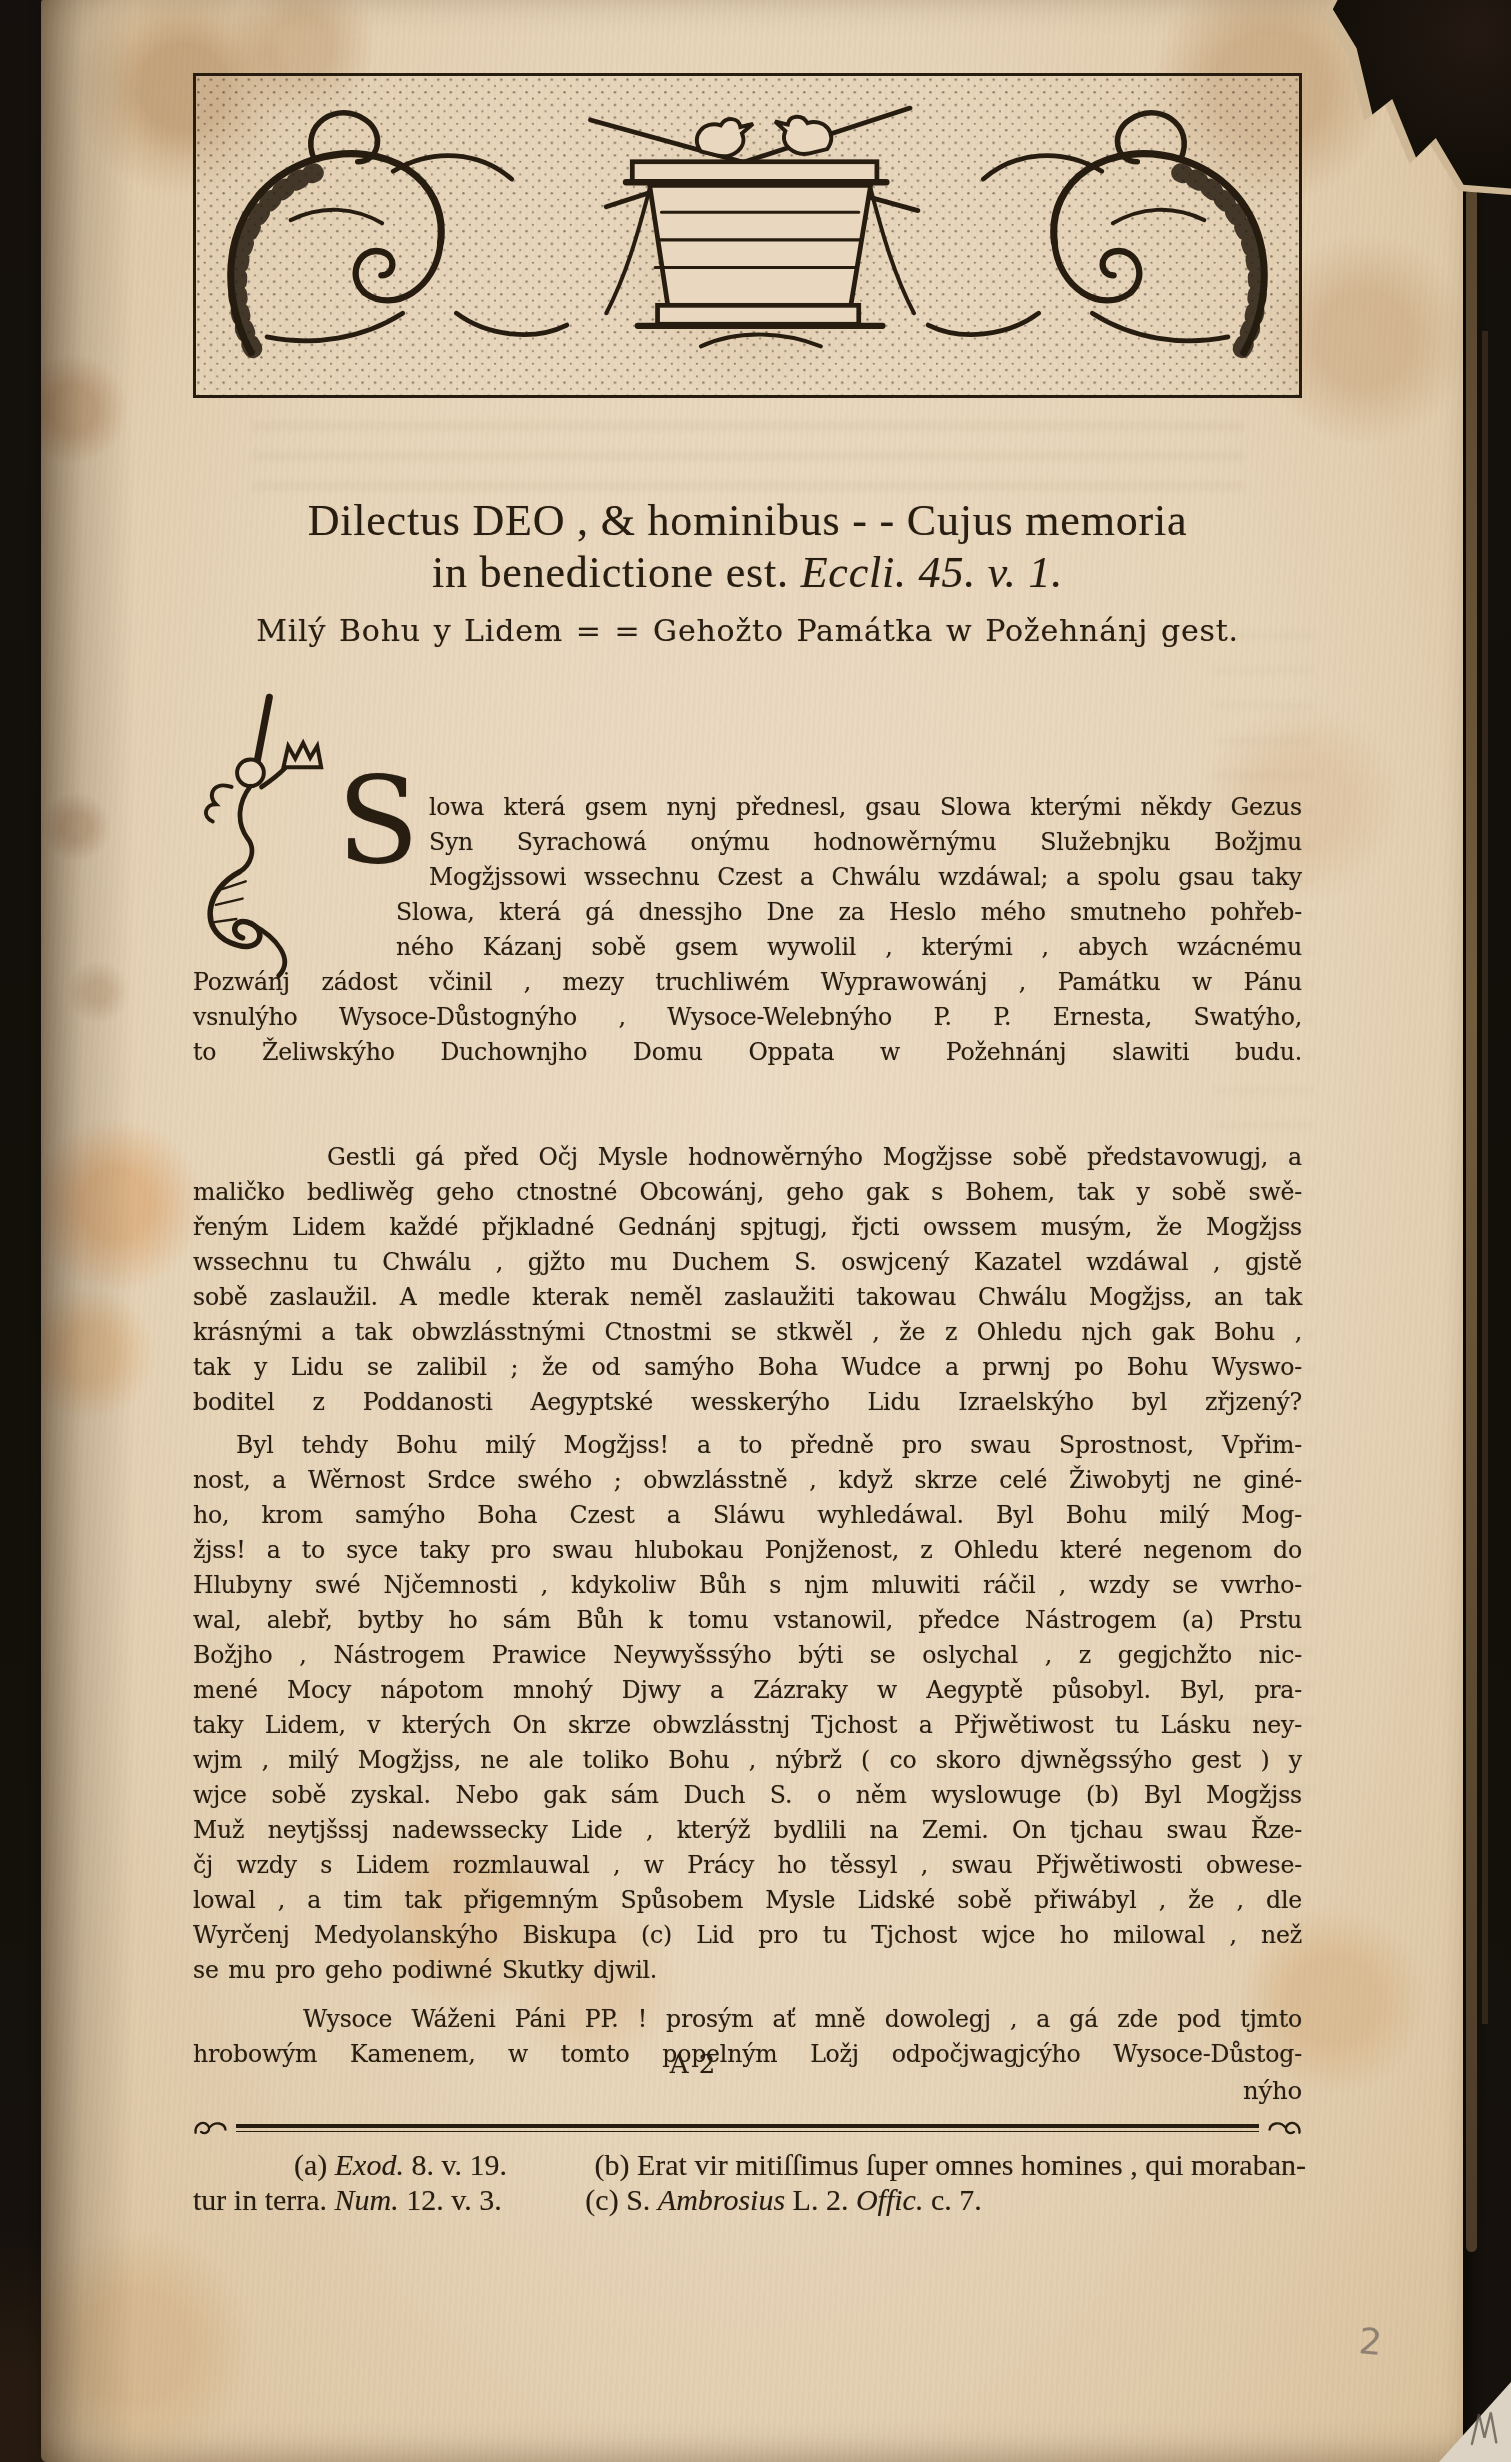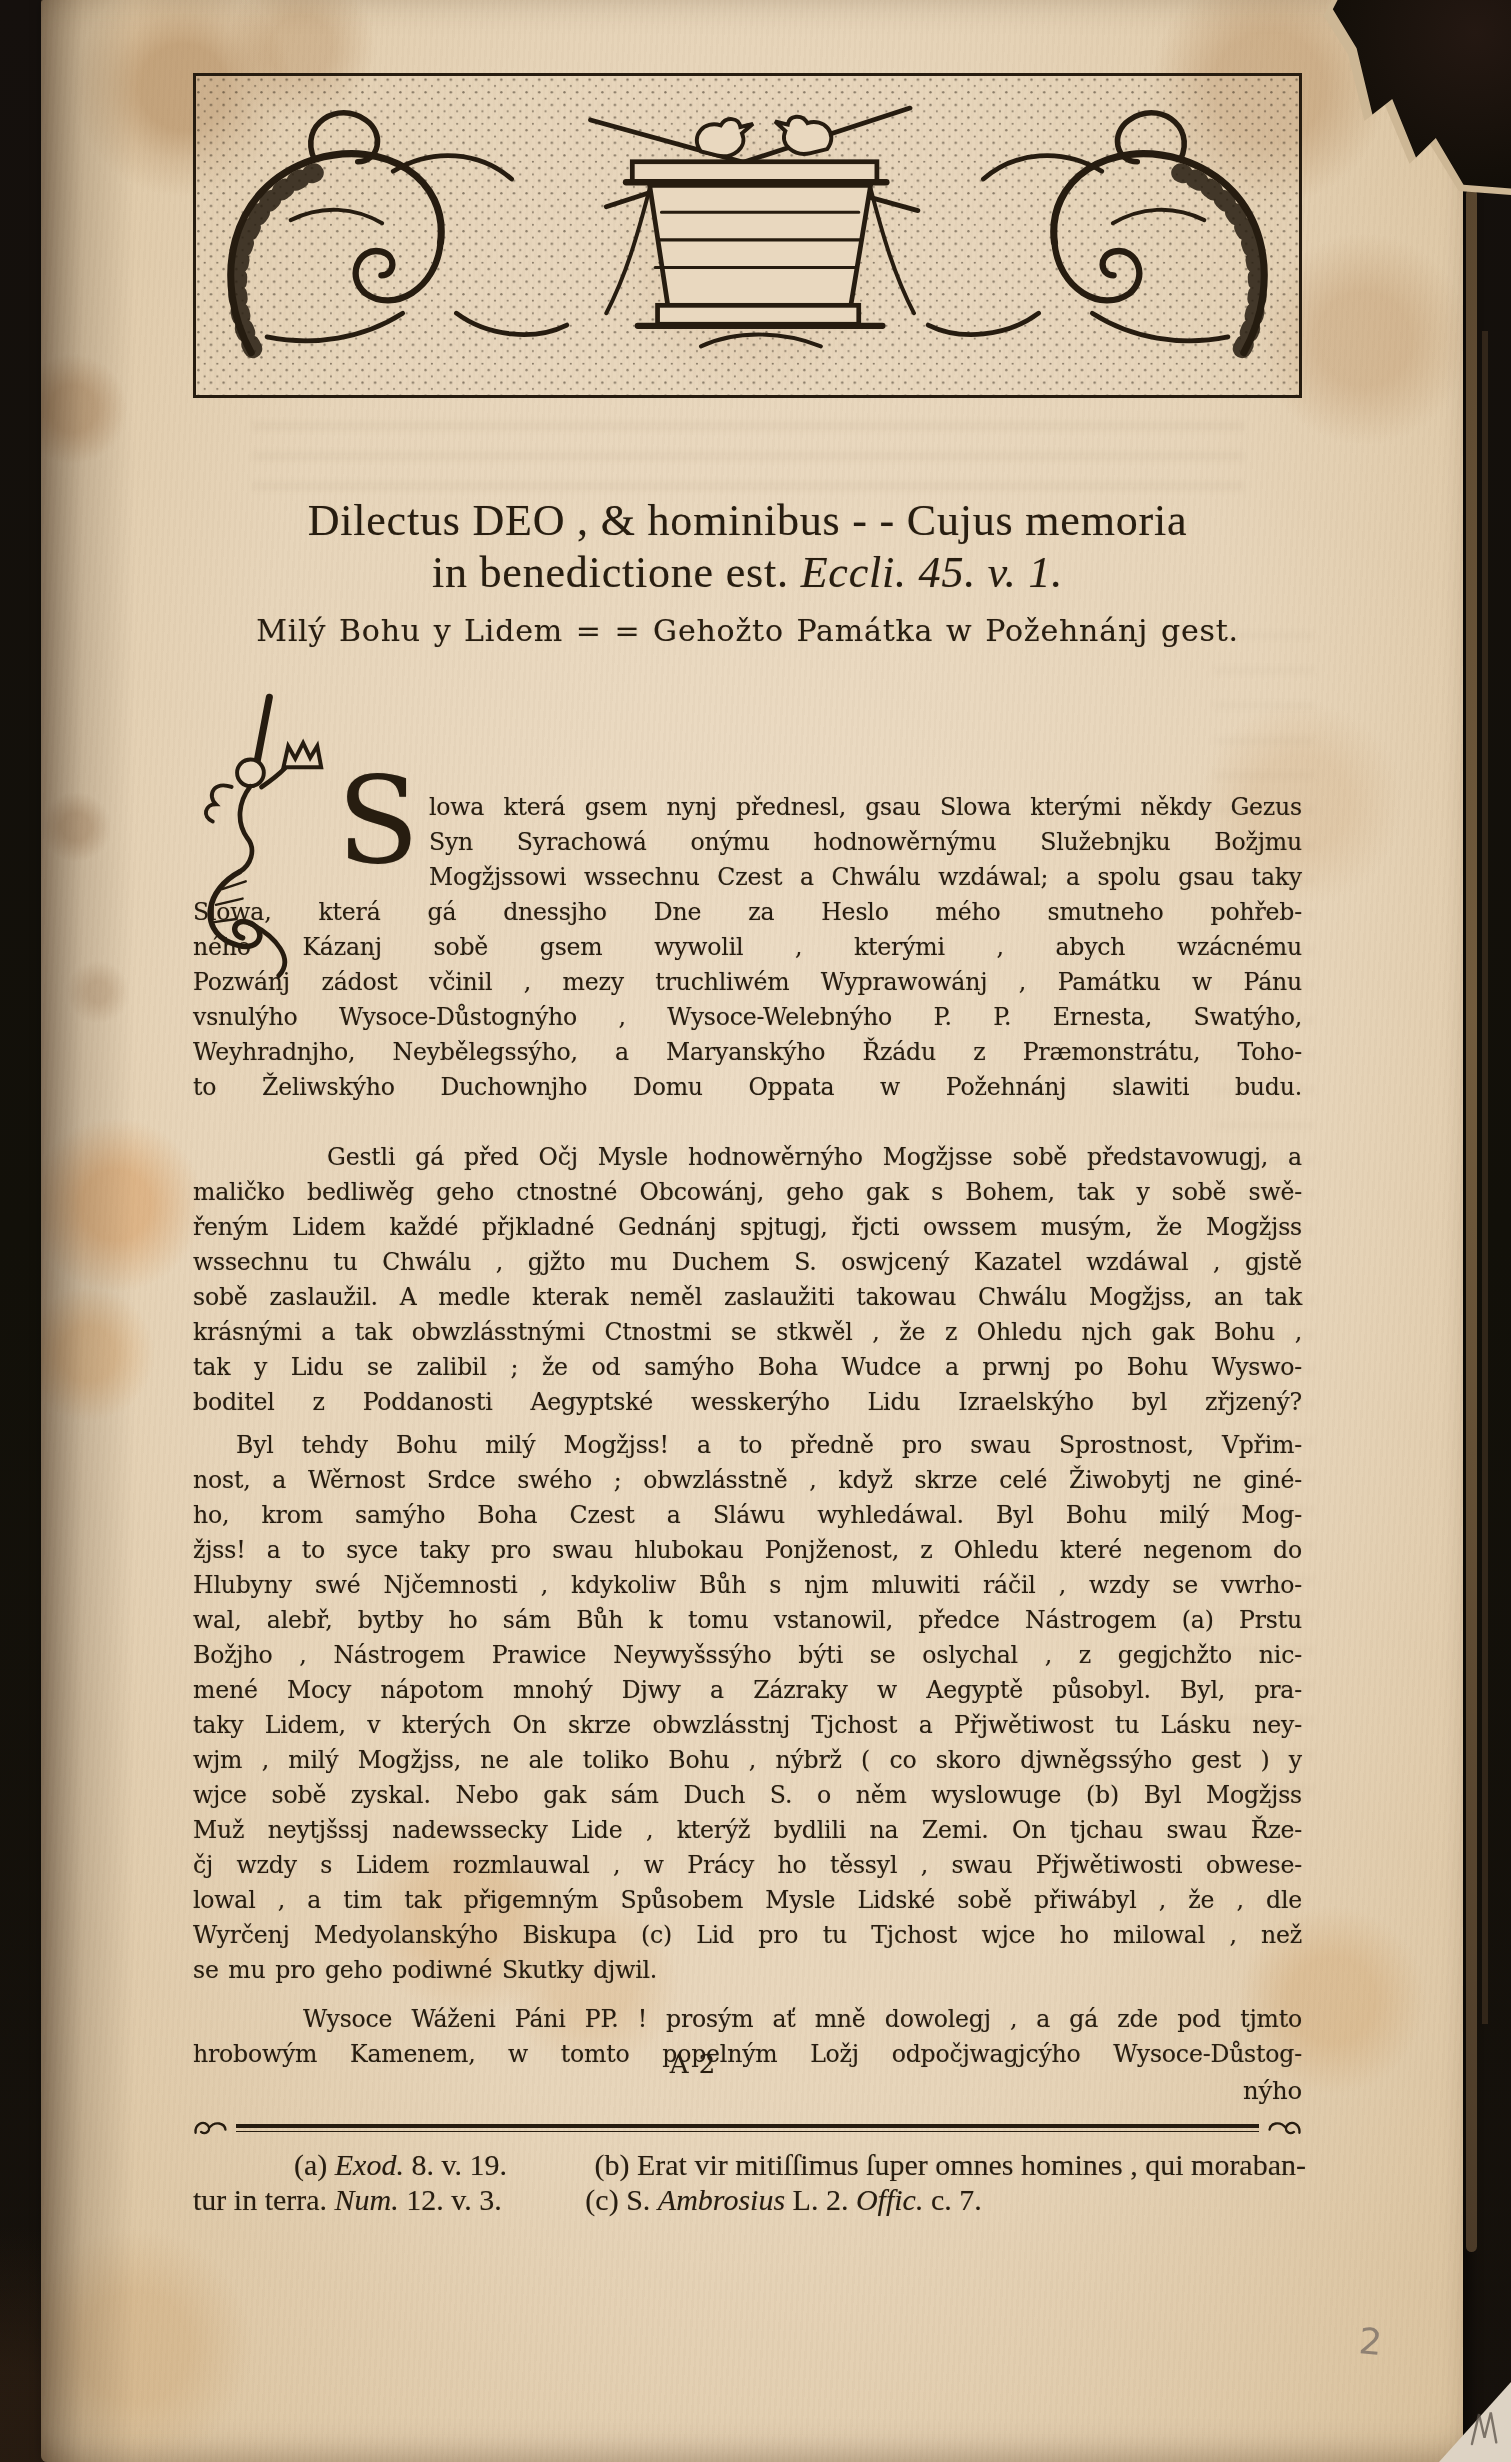--- a/index.html
+++ b/index.html
@@ -64,21 +64,21 @@
   .czech-motto{position:absolute;left:193px;top:613px;width:1109px;text-align:center;font-size:30px;letter-spacing:0.8px;}
 
   .putto{position:absolute;left:175px;top:691px;width:169px;height:287px;}
   .putto svg{display:block;width:100%;height:100%;}
   .dropcap{position:absolute;left:337px;top:762px;font-size:120px;line-height:118px;}
 
   .para{position:absolute;left:193px;width:1109px;}
   .line{height:35px;font-size:23.6px;line-height:34px;text-align:justify;text-align-last:justify;white-space:nowrap;overflow:visible;}
   .para1{top:790px;}
   .para1 .line:nth-child(-n+3){margin-left:236px;}
-  .para1 .line:nth-child(4),.para1 .line:nth-child(5){}
+  .para1 .line:nth-child(4),.para1 .line:nth-child(5){margin-left:203px;}
   .para2{top:1140px;}
   .para2 .line:first-child{margin-left:134px;}
   .para3{top:1428px;}
   .para3 .line:first-child{margin-left:43px;}
   .para3 .line:last-child{text-align-last:left;}
   .para4{top:2002px;}
   .para4 .line:first-child{margin-left:110px;}
 
   .signature{position:absolute;left:193px;top:2049px;width:1109px;text-align:center;font-size:26px;transform:translateX(-55px);}
   .catchword{position:absolute;left:193px;top:2076px;width:1109px;text-align:right;font-size:24.4px;}
@@ -178,21 +178,20 @@
   <div class="dropcap bl">S</div>
 
   <div class="para para1">
       <div class="line bl">lowa která gsem nynj přednesl, gsau Slowa kterými někdy Gezus</div>
       <div class="line bl">Syn Syrachowá onýmu hodnowěrnýmu Služebnjku Božjmu</div>
       <div class="line bl">Mogžjssowi wssechnu Czest a Chwálu wzdáwal; a spolu gsau taky</div>
       <div class="line bl">Slowa, která gá dnessjho Dne za Heslo mého smutneho pohřeb-</div>
       <div class="line bl">ného Kázanj sobě gsem wywolil , kterými , abych wzácnému</div>
       <div class="line bl">Pozwánj zádost včinil , mezy truchliwém Wyprawowánj , Památku w Pánu</div>
       <div class="line bl">vsnulýho Wysoce-Důstognýho , Wysoce-Welebnýho P. P. Ernesta, Swatýho,</div>
-      <div class="line bl">Weyhradnjho, Neybělegssýho, a Maryanskýho Řzádu z Præmonstrátu, Toho-</div>
       <div class="line bl">to Želiwskýho Duchownjho Domu Oppata w Požehnánj slawiti budu.</div>
     </div>
   <div class="para para2">
       <div class="line bl">Gestli gá před Očj Mysle hodnowěrnýho Mogžjsse sobě představowugj, a</div>
       <div class="line bl">maličko bedliwěg geho ctnostné Obcowánj, geho gak s Bohem, tak y sobě swě-</div>
       <div class="line bl">řeným Lidem každé přjkladné Gednánj spjtugj, řjcti owssem musým, že Mogžjss</div>
       <div class="line bl">wssechnu tu Chwálu , gjžto mu Duchem S. oswjcený Kazatel wzdáwal , gjstě</div>
       <div class="line bl">sobě zaslaužil. A medle kterak neměl zaslaužiti takowau Chwálu Mogžjss, an tak</div>
       <div class="line bl">krásnými a tak obwzlásstnými Ctnostmi se stkwěl , že z Ohledu njch gak Bohu ,</div>
       <div class="line bl">tak y Lidu se zalibil ; že od samýho Boha Wudce a prwnj po Bohu Wyswo-</div>

